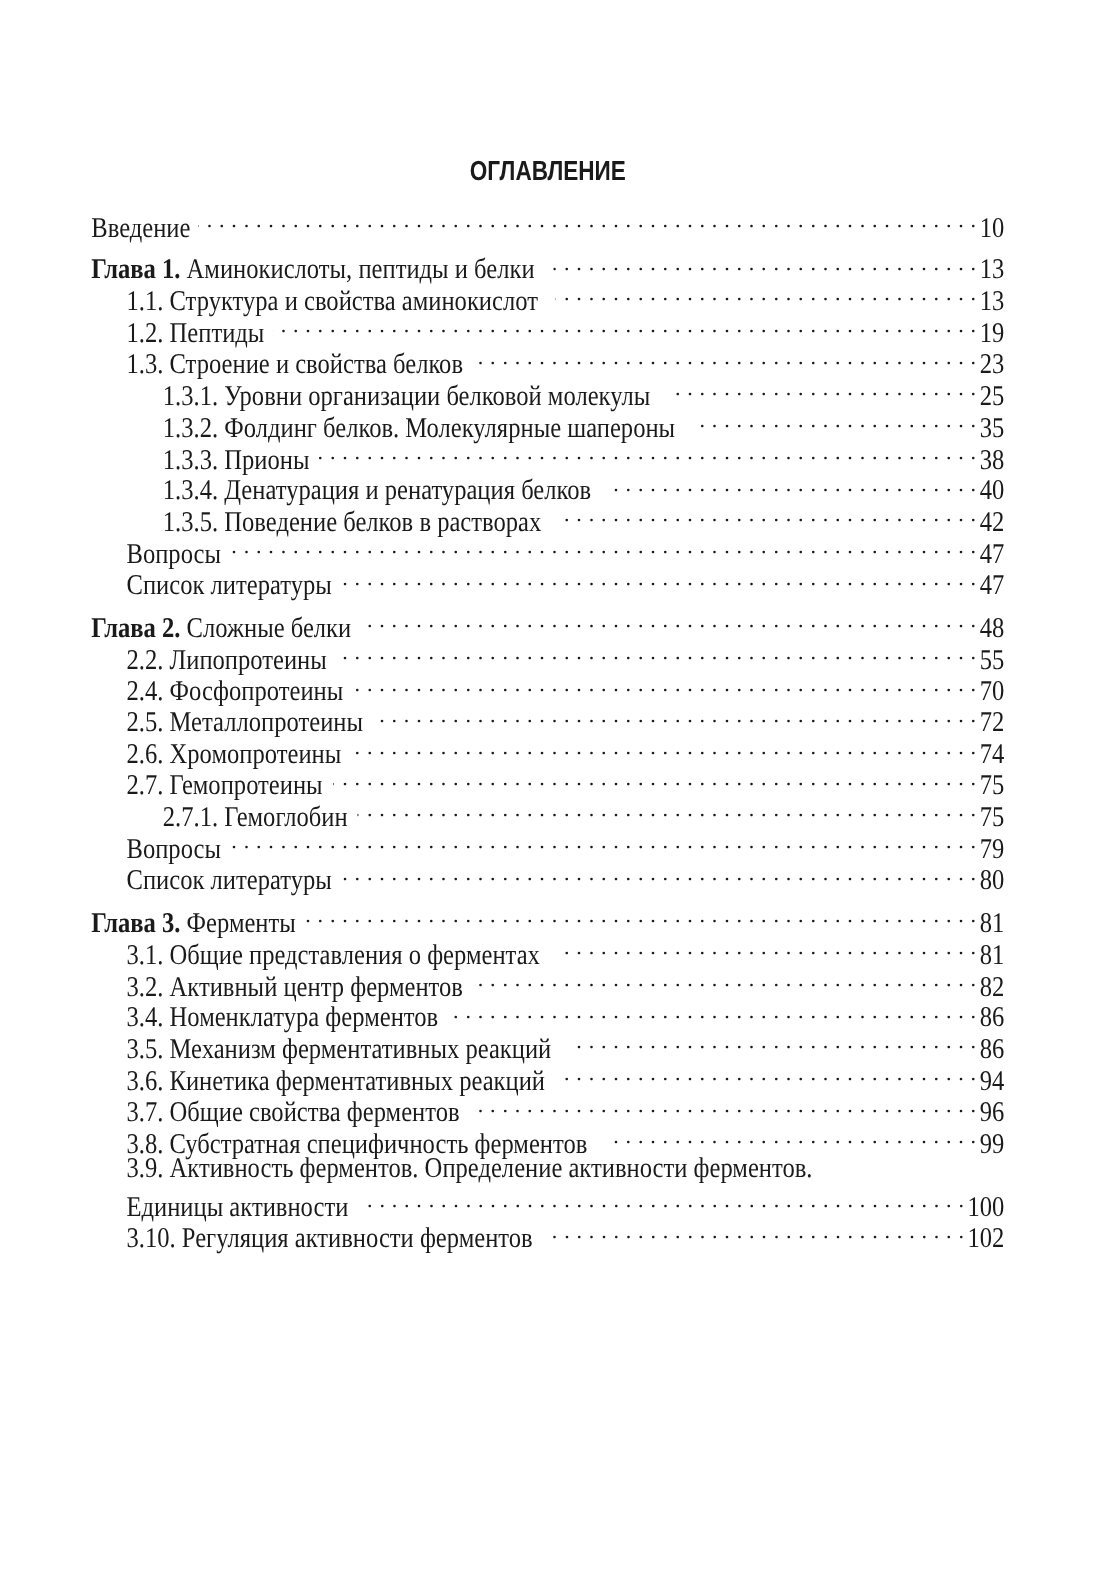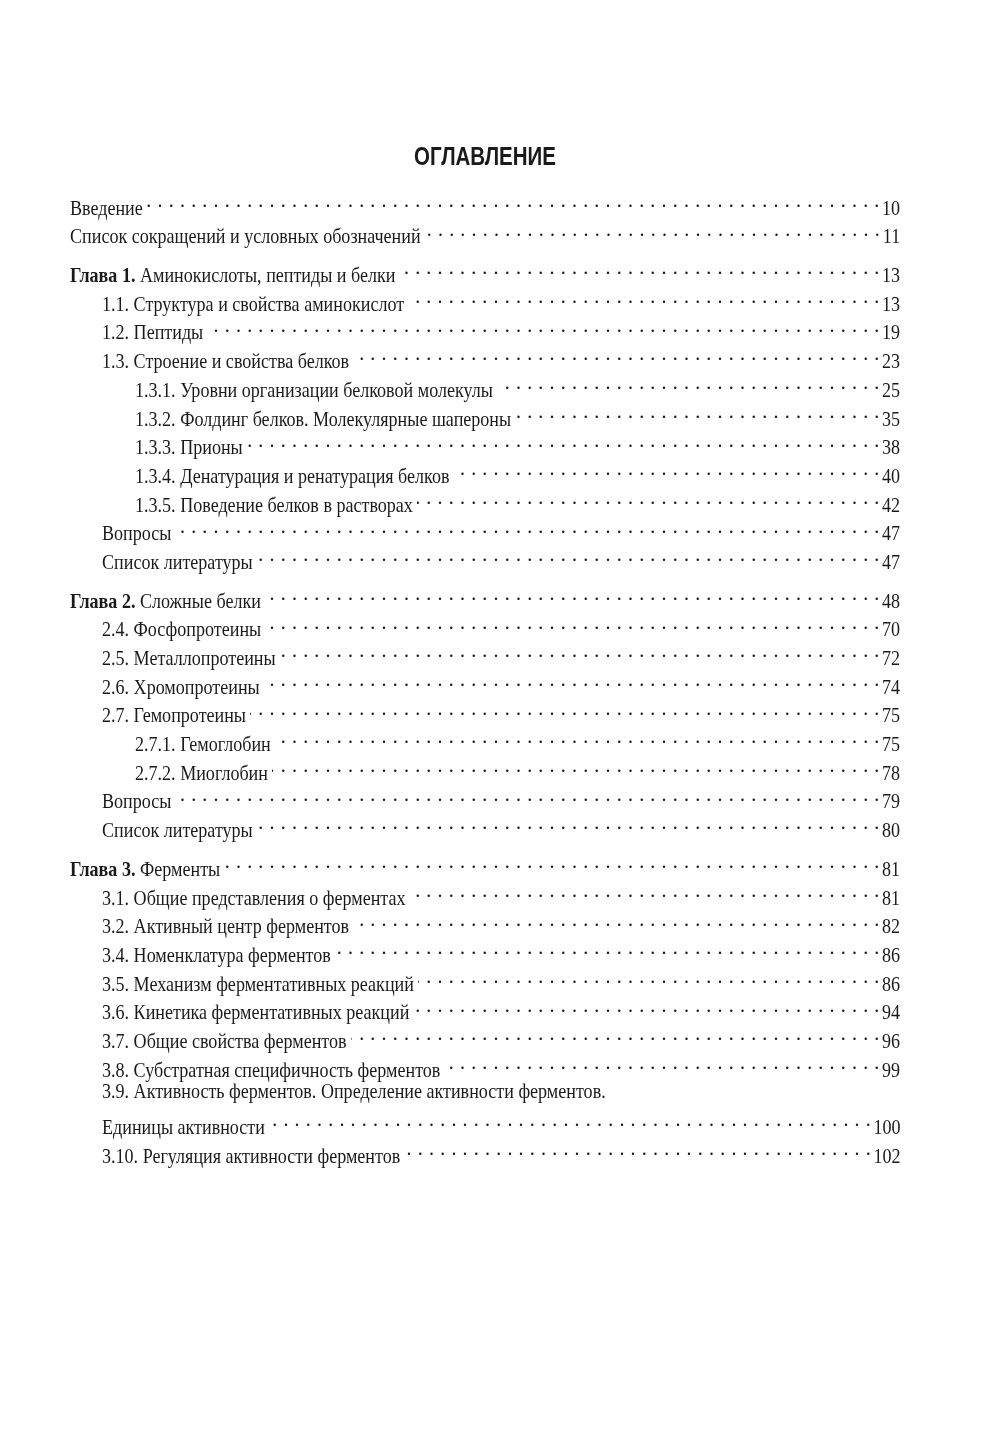--- a/index.html
+++ b/index.html
@@ -1,29 +1,29 @@
 <!DOCTYPE html>
 <html><head>
 <meta charset="utf-8">
 <style>
   html, body { margin: 0; padding: 0; background: #ffffff; }
   body { width: 1000px; height: 1432px; position: relative; overflow: hidden; }
   .page {
-    position: absolute; left: 70px; top: 140px; width: 830px;
+    position: absolute; left: 83px; top: 140px; width: 830px;
     font-family: "Liberation Serif", serif; color: #1a1a1a;
   }
   .title {
     text-align: center; font-family: "Liberation Sans", sans-serif;
     font-weight: bold; font-size: 25px; letter-spacing: 0px;
     transform: scaleX(0.82); transform-origin: center;
     margin: 0 0 14px 0; height: 32px; line-height: 32px;
   }
   .row {
     display: flex; align-items: baseline; height: 28.7px; line-height: 28.7px;
-    font-size: 21px; white-space: nowrap;
+    font-size: 26px; white-space: nowrap;
   }
   .row .txt {
     display: inline-block; transform: scaleX(0.86); transform-origin: left center;
     flex: 0 0 auto;
   }
   .row .txt b { font-weight: bold; }
   .row .dots {
     flex: 1 1 auto; overflow: hidden; margin: 0 2px 0 0;
     position: relative; height: 28.7px;
   }
@@ -46,25 +46,20 @@
 <body>
 
 <div class="page">
   <div class="title">ОГЛАВЛЕНИЕ</div>
   <div id="toc">
       <div class="row l0">
         <span class="txt" style="margin-right: -8.19562px;"><span>Введение</span></span>
         <span class="dots"></span>
         <span class="pg" style="margin-left: -2.94px;">10</span>
       </div>
-      <div class="row l0">
-        <span class="txt" style="margin-right: -53.4156px;"><span>Список сокращений и условных обозначений</span></span>
-        <span class="dots"></span>
-        <span class="pg" style="margin-left: -2.59845px;">11</span>
-      </div>
       <div class="gap"></div>
       <div class="row l0">
         <span class="txt" style="margin-right: -48.5303px;"><b>Глава 1.</b> <span>Аминокислоты, пептиды и белки</span></span>
         <span class="dots"></span>
         <span class="pg" style="margin-left: -2.94px;">13</span>
       </div>
       <div class="row l1">
         <span class="txt" style="margin-right: -44.8847px;"><span>1.1. Структура и свойства аминокислот</span></span>
         <span class="dots"></span>
         <span class="pg" style="margin-left: -2.94px;">13</span>
@@ -114,20 +109,25 @@
         <span class="dots"></span>
         <span class="pg" style="margin-left: -2.94px;">47</span>
       </div>
       <div class="gap"></div>
       <div class="row l0">
         <span class="txt" style="margin-right: -27.1472px;"><b>Глава 2.</b> <span>Сложные белки</span></span>
         <span class="dots"></span>
         <span class="pg" style="margin-left: -2.94px;">48</span>
       </div>
       <div class="row l1">
+        <span class="txt" style="margin-right: -19.9266px;"><span>2.2. Липопротеины</span></span>
+        <span class="dots"></span>
+        <span class="pg" style="margin-left: -2.94px;">55</span>
+      </div>
+      <div class="row l1">
         <span class="txt" style="margin-right: -21.8194px;"><span>2.4. Фосфопротеины</span></span>
         <span class="dots"></span>
         <span class="pg" style="margin-left: -2.94px;">70</span>
       </div>
       <div class="row l1">
         <span class="txt" style="margin-right: -24.3472px;"><span>2.5. Металлопротеины</span></span>
         <span class="dots"></span>
         <span class="pg" style="margin-left: -2.94px;">72</span>
       </div>
       <div class="row l1">
@@ -137,25 +137,20 @@
       </div>
       <div class="row l1">
         <span class="txt" style="margin-right: -18.9903px;"><span>2.7. Гемопротеины</span></span>
         <span class="dots"></span>
         <span class="pg" style="margin-left: -2.94px;">75</span>
       </div>
       <div class="row l2">
         <span class="txt" style="margin-right: -18.2544px;"><span>2.7.1. Гемоглобин</span></span>
         <span class="dots"></span>
         <span class="pg" style="margin-left: -2.94px;">75</span>
-      </div>
-      <div class="row l2">
-        <span class="txt" style="margin-right: -18.0359px;"><span>2.7.2. Миоглобин</span></span>
-        <span class="dots"></span>
-        <span class="pg" style="margin-left: -2.94px;">78</span>
       </div>
       <div class="row l1">
         <span class="txt" style="margin-right: -7.59531px;"><span>Вопросы</span></span>
         <span class="dots"></span>
         <span class="pg" style="margin-left: -2.94px;">79</span>
       </div>
       <div class="row l1">
         <span class="txt" style="margin-right: -20.2715px;"><span>Список литературы</span></span>
         <span class="dots"></span>
         <span class="pg" style="margin-left: -2.94px;">80</span>

